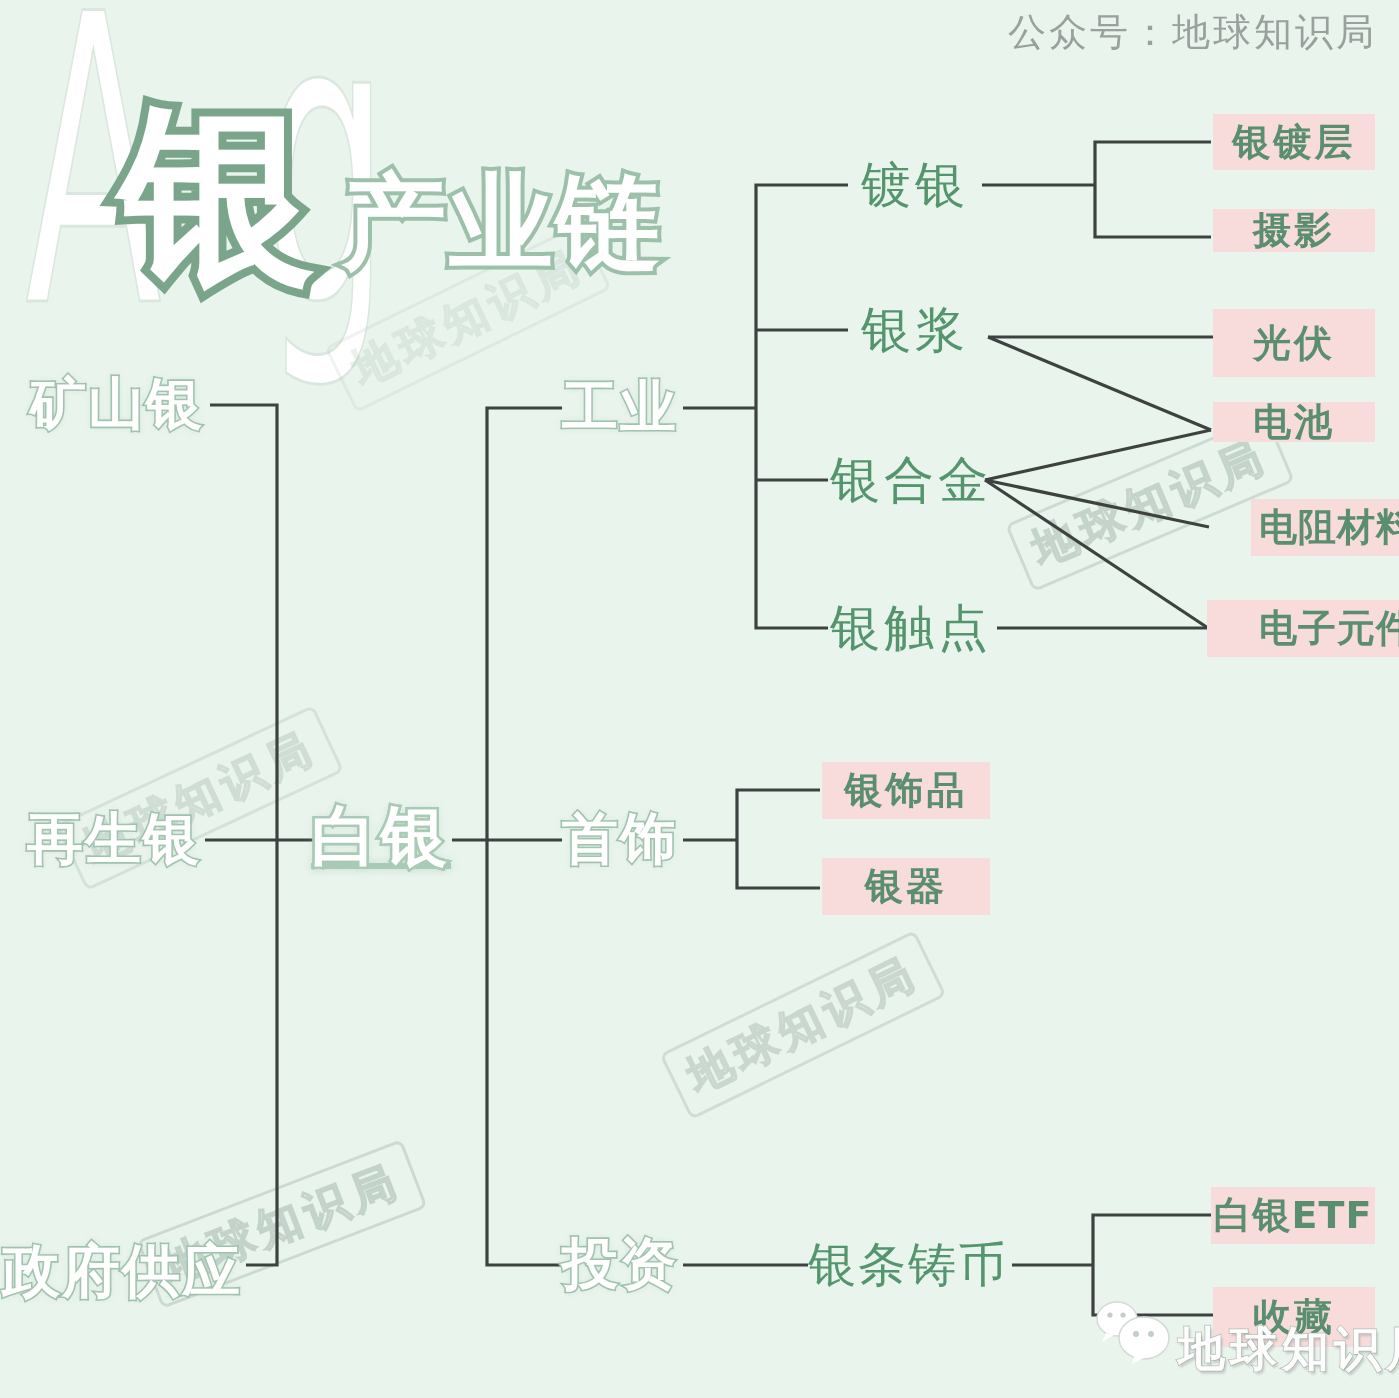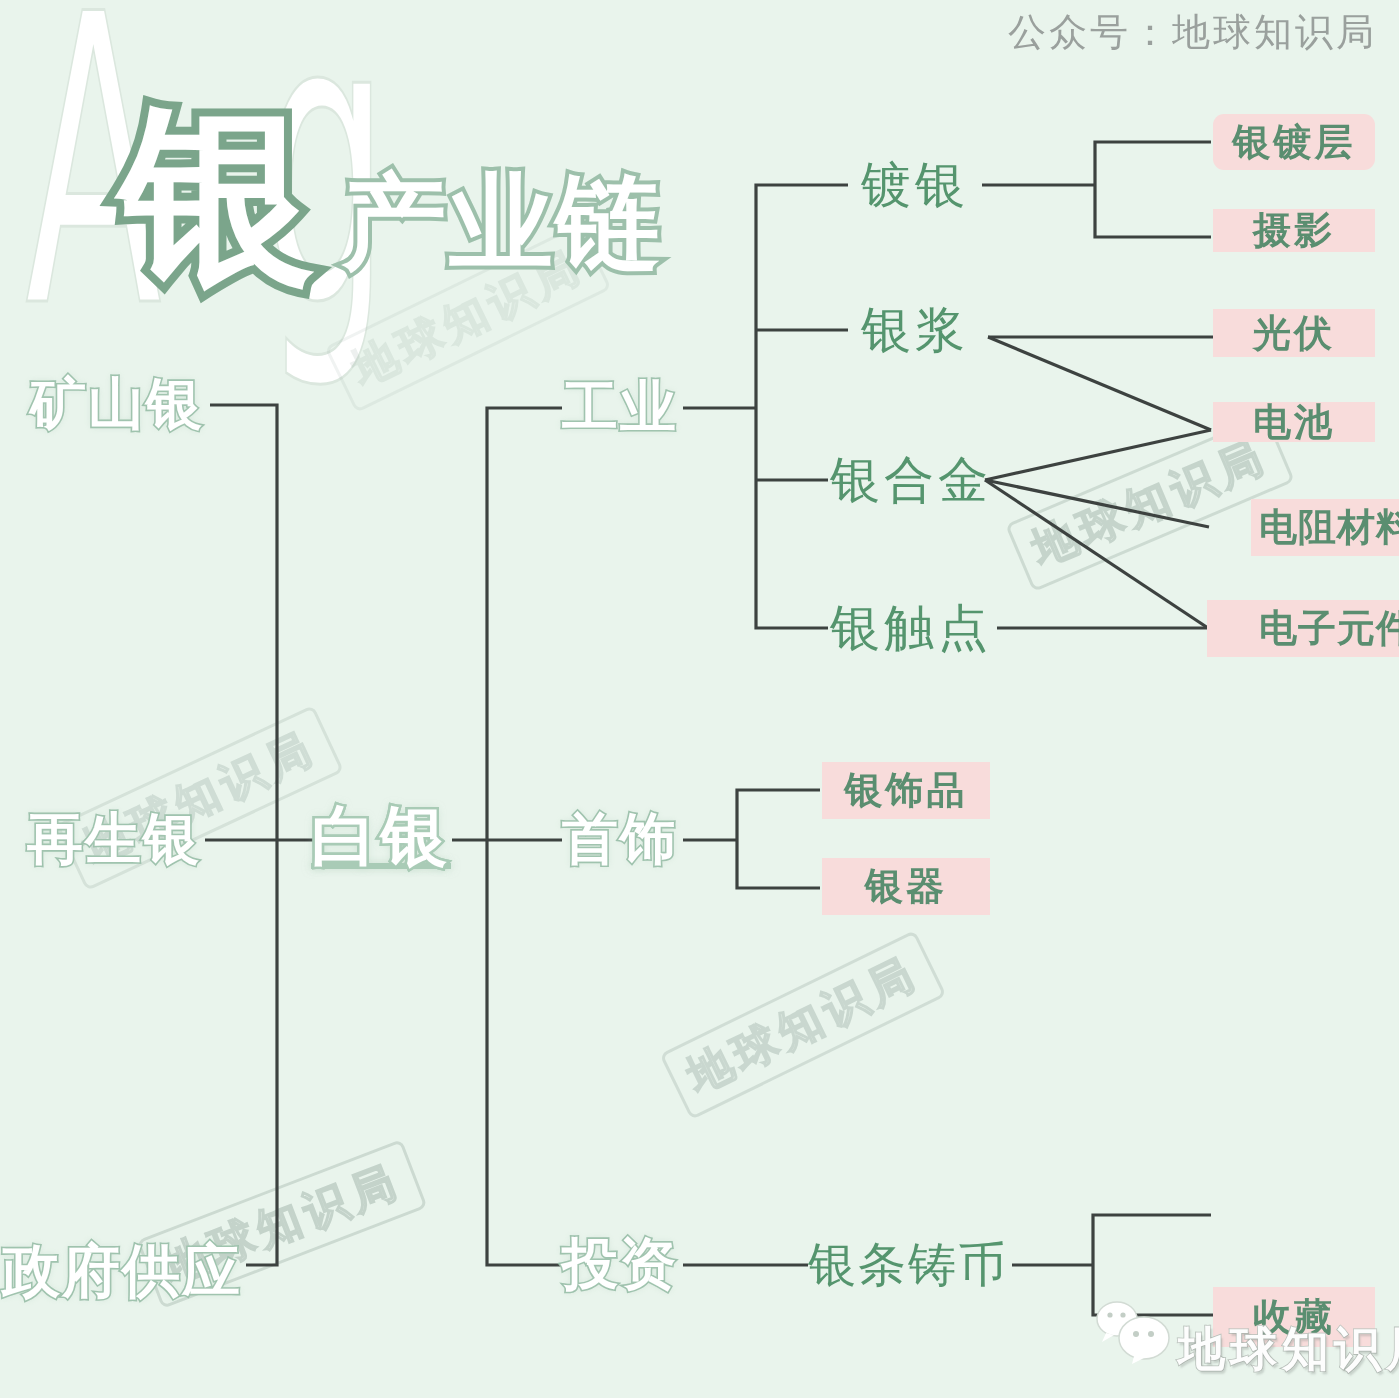--- a/index.html
+++ b/index.html
@@ -59,23 +59,23 @@
     position:absolute;transform:translate(-50%,-50%);z-index:3;white-space:nowrap;
     color:#55956e;font-weight:400;font-size:50px;letter-spacing:4px;
   }
   #n-bars{font-size:48px;letter-spacing:2px;}
   
   .pbox{
     position:absolute;z-index:3;background:#f8dcdb;color:#5a8e70;font-weight:700;
     font-size:38px;letter-spacing:3px;display:flex;align-items:center;justify-content:center;
     white-space:nowrap;
   }
-  #b-coating{left:1213px;top:114px;width:162px;height:56px;border-radius:11px;}
+  #b-coating{left:1213px;top:114px;width:162px;height:56px;}
   #b-photo{left:1213px;top:209px;width:162px;height:43px;}
-  #b-pv{left:1213px;top:309px;width:162px;height:48px;}
+  #b-pv{left:1213px;top:309px;width:162px;height:68px;}
   #b-battery{left:1213px;top:402px;width:162px;height:40px;}
   #b-resistor{left:1207px;top:499px;width:172px;height:57px;letter-spacing:1px;margin-left:44px;}
   #b-electronics{left:1207px;top:600px;width:172px;height:57px;letter-spacing:1px;padding-left:44px;}
   #b-ornament{left:822px;top:762px;width:168px;height:57px;}
   #b-silverware{left:822px;top:858px;width:168px;height:57px;}
   #b-etf{left:1211px;top:1187px;width:164px;height:57px;letter-spacing:1px;}
   #b-collect{left:1213px;top:1287px;width:162px;height:60px;}
   
   #n-mine{left:117px;top:405px;}
   #n-recycle{left:114px;top:840px;}
@@ -155,20 +155,21 @@
   <div class="node-green" id="n-bars">银条铸币</div>
 
   <div class="pbox" id="b-coating">银镀层</div>
   <div class="pbox" id="b-photo">摄影</div>
   <div class="pbox" id="b-pv">光伏</div>
   <div class="pbox" id="b-battery">电池</div>
   <div class="pbox" id="b-resistor">电阻材料</div>
   <div class="pbox" id="b-electronics">电子元件</div>
   <div class="pbox" id="b-ornament">银饰品</div>
   <div class="pbox" id="b-silverware">银器</div>
+  <div class="pbox" id="b-etf">白银ETF</div>
   <div class="pbox" id="b-collect">收藏</div>
 
   <div id="footer-logo">
     <svg width="84" height="66" viewBox="0 0 84 66">
       <g fill="#ffffff" stroke="#d2dbd4" stroke-width="1.5">
         <ellipse cx="25" cy="19" rx="20" ry="17"></ellipse>
         <path d="M14 33 L10 42 L22 35 Z" stroke="none"></path>
         <ellipse cx="52" cy="38" rx="25" ry="21"></ellipse>
         <path d="M42 56 L40 64 L52 58 Z" stroke="none"></path>
       </g>

